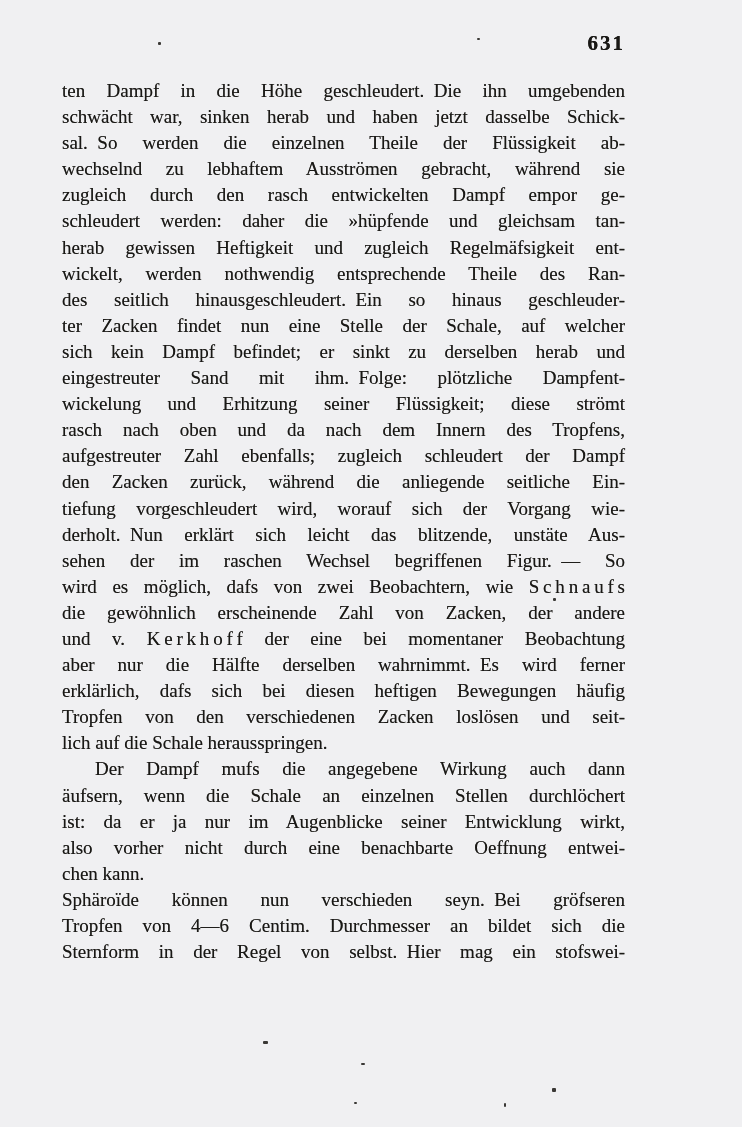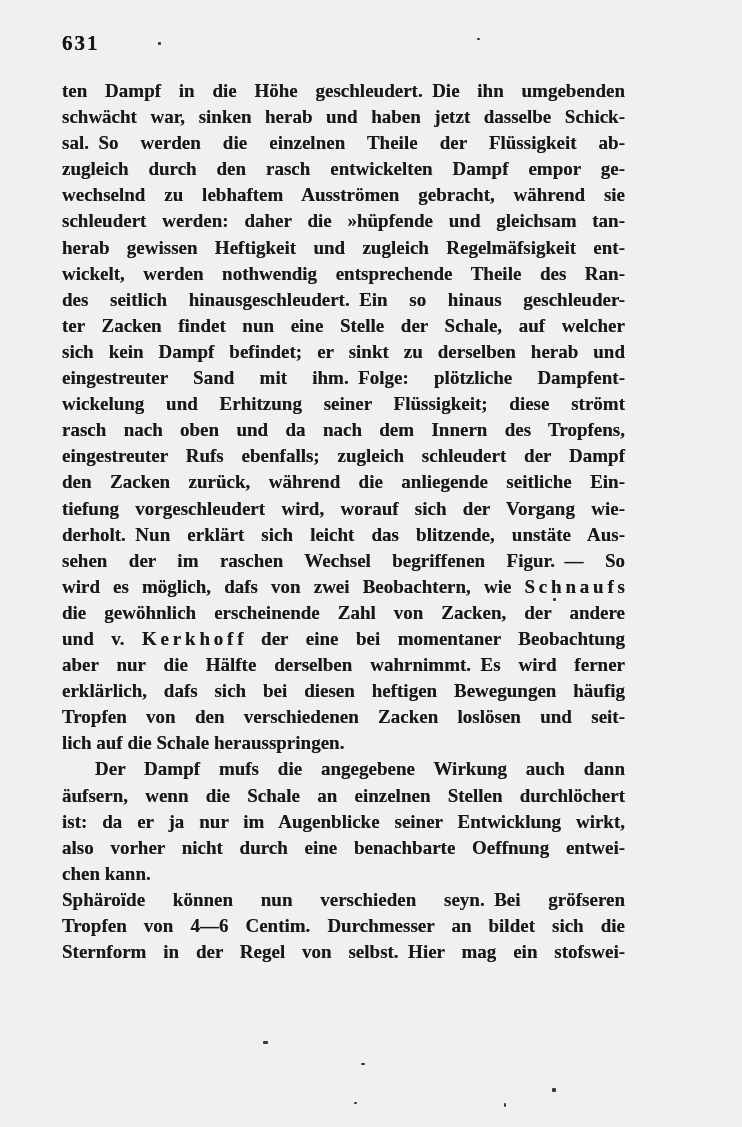--- a/index.html
+++ b/index.html
@@ -7,34 +7,34 @@
     width: 742px; height: 1127px;
     background: #f0f0f2;
     position: relative;
     overflow: hidden;
     font-family: "Liberation Serif", serif;
     color: #191815;
   }
   .page-num {
     position: absolute;
     top: 31px; left: 62px; width: 563px;
-    text-align: left;
+    text-align: right;
     font-size: 21px;
     font-weight: 700;
     letter-spacing: 2px;
     text-shadow: 0 0 0.5px currentColor;
   }
   #text-block {
     position: absolute;
     left: 62px; top: 78px; width: 563px;
   }
   .paragraph { margin: 0; padding: 0; }
   .line {
     font-size: 19px;
-    font-weight: 700;
+    font-weight: 400;
     line-height: 26.1px;
     height: 26.1px;
     white-space: nowrap;
     text-align: justify;
     text-align-last: justify;
     text-justify: inter-word;
     text-shadow: 0 0 0.5px rgba(25,24,21,0.55);
   }
   .line.no-just { text-align-last: left; }
   .line.indent { padding-left: 33px; }
@@ -49,32 +49,32 @@
 <body>
 
 <div>
   <div class="page-num">631</div>
 
   <div id="text-block">
       <div class="paragraph">
         <div class="line">ten Dampf in die Höhe geschleudert. Die ihn umgebenden</div>
         <div class="line">schwächt war, sinken herab und haben jetzt dasselbe Schick-</div>
         <div class="line">sal. So werden die einzelnen Theile der Flüssigkeit ab-</div>
+        <div class="line">wechselnd zu lebhaftem Ausströmen gebracht, während sie</div>
         <div class="line">zugleich durch den rasch entwickelten Dampf empor ge-</div>
-        <div class="line">wechselnd zu lebhaftem Ausströmen gebracht, während sie</div>
         <div class="line">schleudert werden: daher die »hüpfende und gleichsam tan-</div>
         <div class="line">herab gewissen Heftigkeit und zugleich Regelmäfsigkeit ent-</div>
         <div class="line">wickelt, werden nothwendig entsprechende Theile des Ran-</div>
         <div class="line">des seitlich hinausgeschleudert. Ein so hinaus geschleuder-</div>
         <div class="line">ter Zacken findet nun eine Stelle der Schale, auf welcher</div>
         <div class="line">sich kein Dampf befindet; er sinkt zu derselben herab und</div>
         <div class="line">eingestreuter Sand mit ihm. Folge: plötzliche Dampfent-</div>
         <div class="line">wickelung und Erhitzung seiner Flüssigkeit; diese strömt</div>
         <div class="line">rasch nach oben und da nach dem Innern des Tropfens,</div>
-        <div class="line">eingestreuter Rufs ebenfalls; zugleich schleudert der Dampf</div>
+        <div class="line">aufgestreuter Zahl ebenfalls; zugleich schleudert der Dampf</div>
         <div class="line">den Zacken zurück, während die anliegende seitliche Ein-</div>
         <div class="line">tiefung vorgeschleudert wird, worauf sich der Vorgang wie-</div>
         <div class="line">derholt. Nun erklärt sich leicht das blitzende, unstäte Aus-</div>
         <div class="line">sehen der im raschen Wechsel begriffenen Figur. — So</div>
         <div class="line">wird es möglich, dafs von zwei Beobachtern, wie S c h n a u f s</div>
         <div class="line">die gewöhnlich erscheinende Zahl von Zacken, der andere</div>
         <div class="line">und v. K e r k h o f f der eine bei momentaner Beobachtung</div>
         <div class="line">aber nur die Hälfte derselben wahrnimmt. Es wird ferner</div>
         <div class="line">erklärlich, dafs sich bei diesen heftigen Bewegungen häufig</div>
         <div class="line">Tropfen von den verschiedenen Zacken loslösen und seit-</div>

